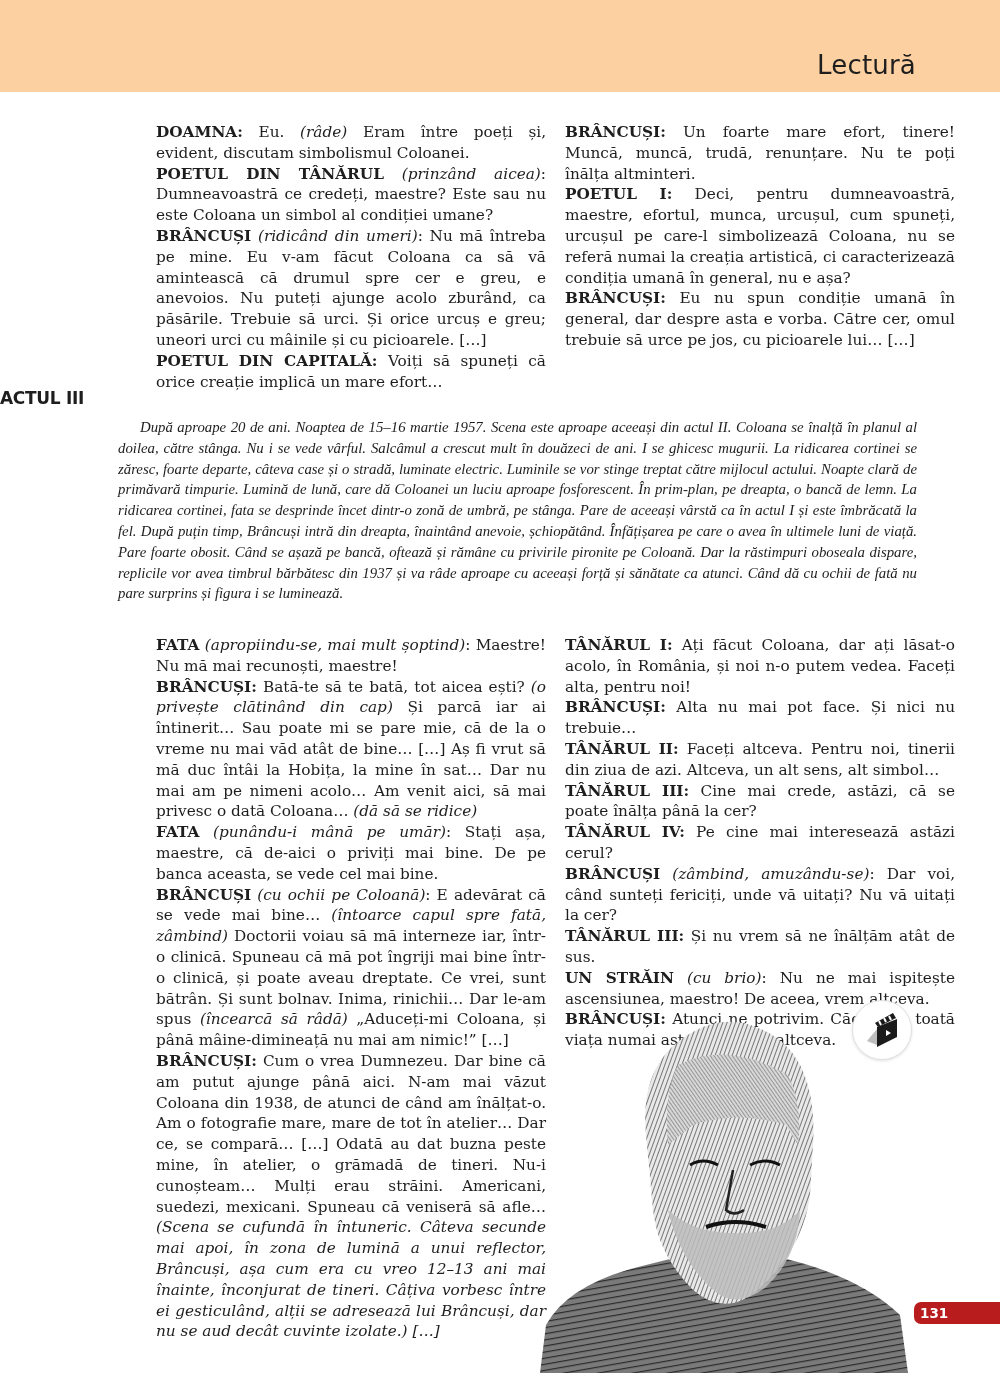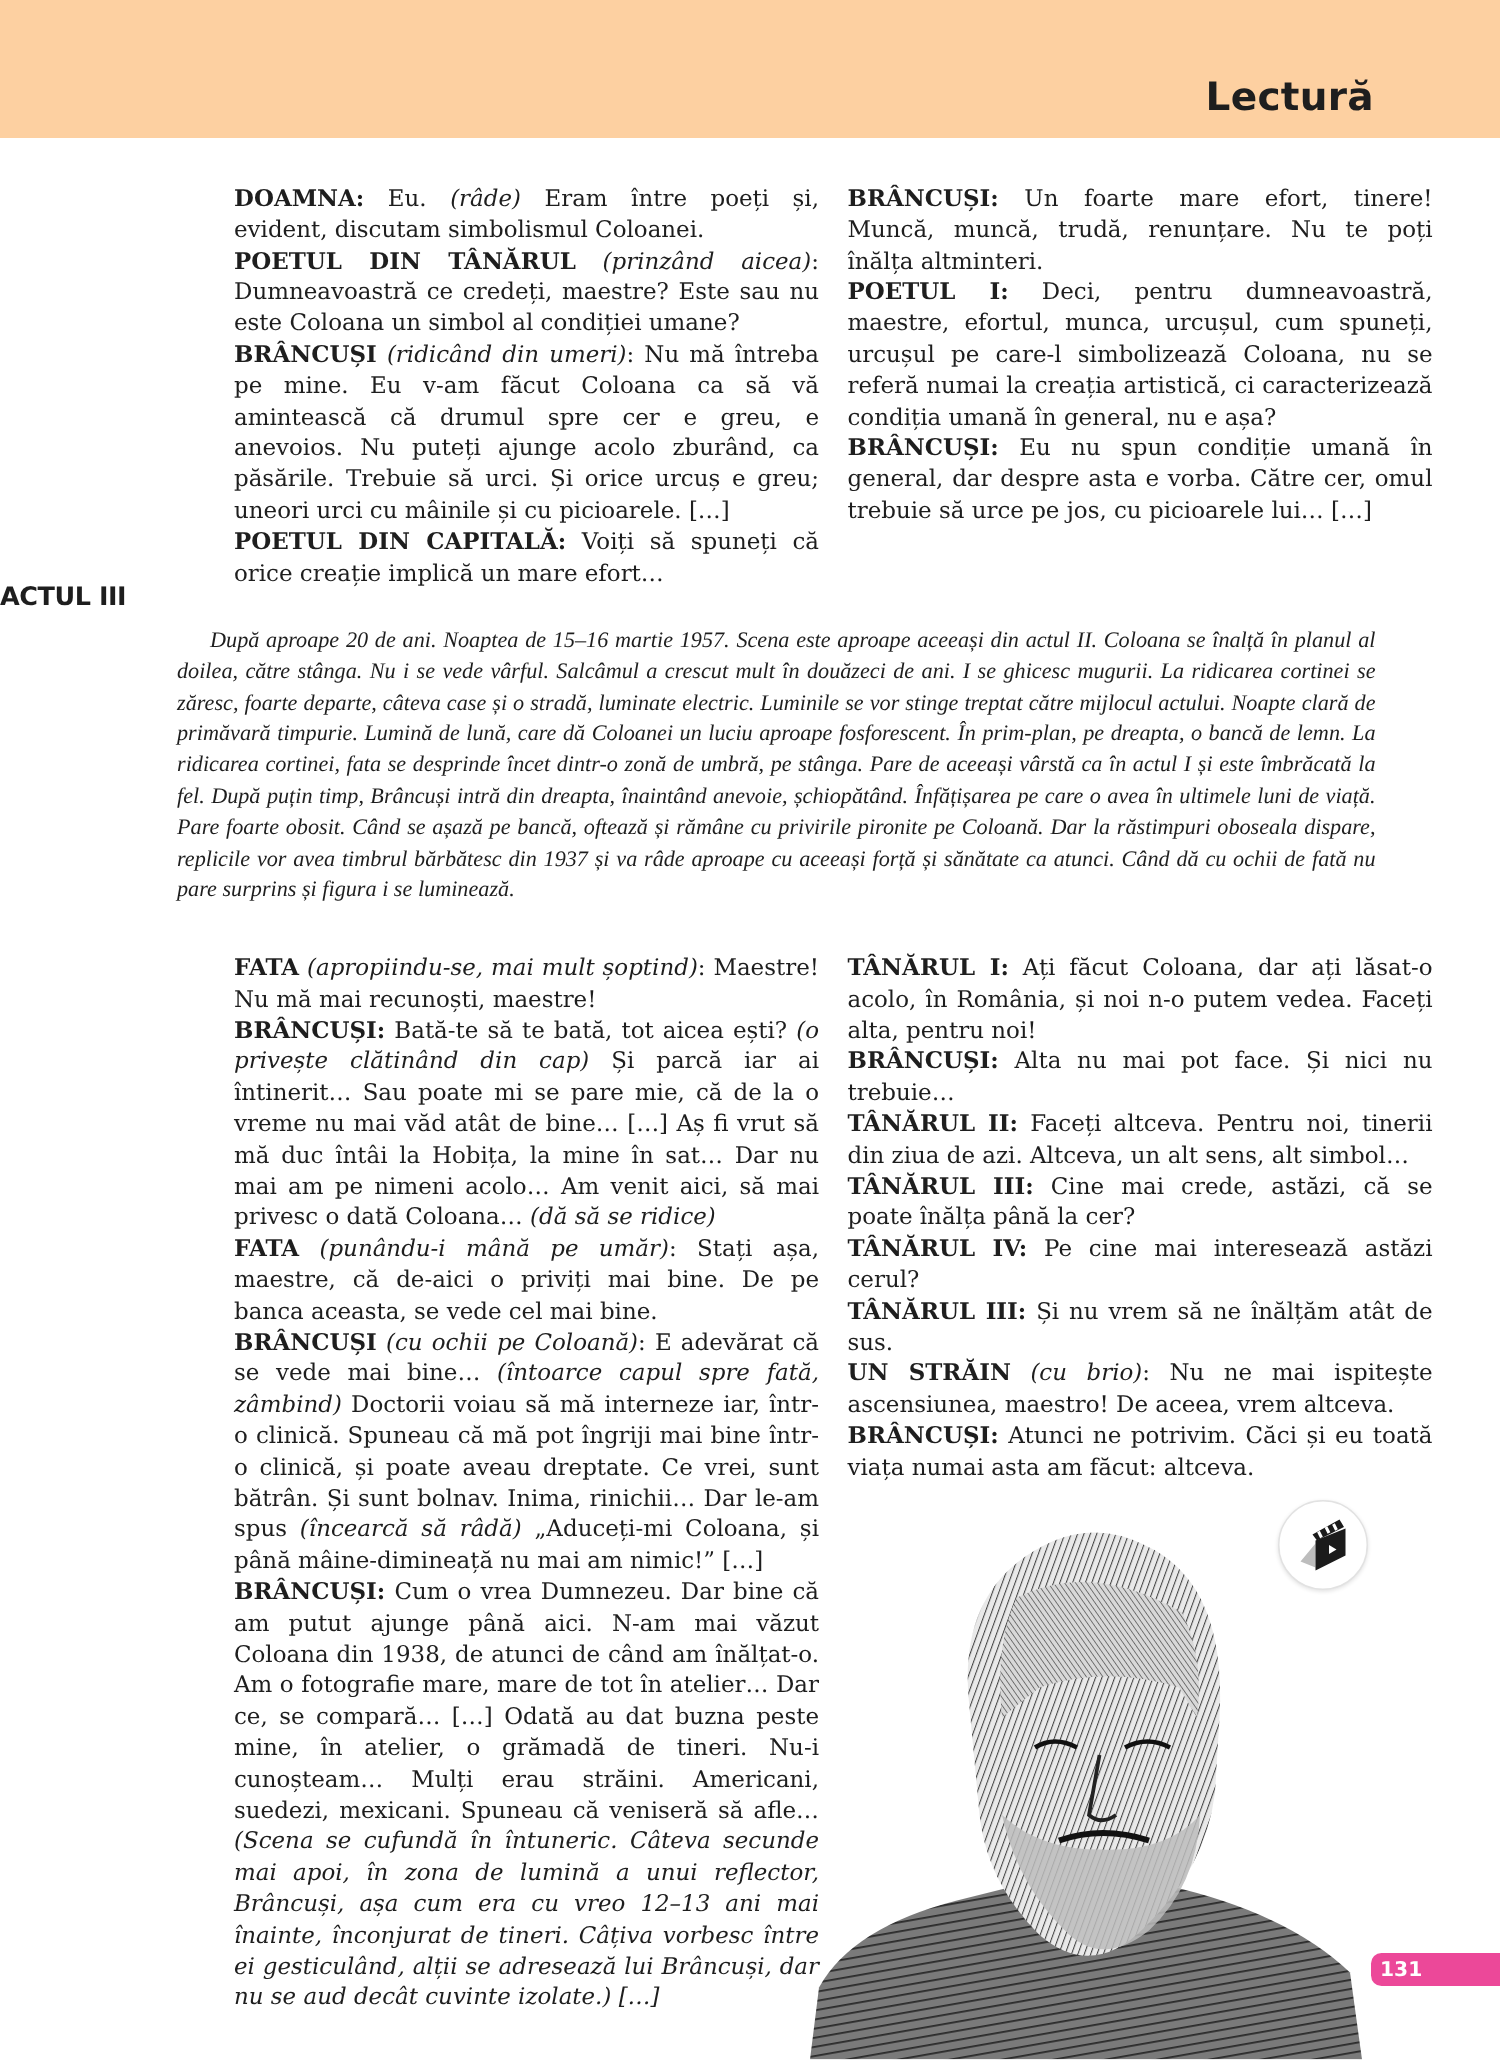--- a/index.html
+++ b/index.html
@@ -1,36 +1,36 @@
 <!DOCTYPE html>
 <html><head>
 <meta charset="utf-8">
 <style>
   html, body { margin:0; padding:0; }
   body { width:1000px; height:1373px; background:#ffffff; position:relative; overflow:hidden;
          font-family:"DejaVu Serif", "Liberation Serif", serif; color:#1e1e1e; }
-  .header { position:absolute; left:0; top:0; width:1000px; height:92px; background:#fdd0a1;font-weight:bold; }
+  .header { position:absolute; left:0; top:0; width:1000px; height:92px; background:#fdd0a1; }
   .header-title { position:absolute; right:84px; top:50px; font-family:"DejaVu Sans", "Liberation Sans", sans-serif;
                   font-size:26px; color:#1e1e1e; letter-spacing:0.2px; }
   .col { position:absolute; font-size:15.3px; line-height:20.8px; text-align:justify;margin-left:38px; }
   .col p { margin:0; }
   .sp { font-weight:bold; }
   .it { font-style:italic; }
   #col-top-left { left:118px; top:122px; width:390px; }
   #col-top-right { left:527px; top:122px; width:390px; }
   .act-title { position:absolute; left:0; width:1000px; top:388px; 
                font-family:"DejaVu Sans", "Liberation Sans", sans-serif; font-weight:bold; font-size:17px; letter-spacing:-0.3px; }
   .stage { position:absolute; left:118px; top:417px; width:799px; font-style:italic; font-size:14.8px; line-height:20.8px;
            text-align:justify; text-indent:22px; font-family:"Liberation Serif", "DejaVu Serif", serif; }
   #col-bottom-left { left:118px; top:635px; width:390px; }
   #col-bottom-right { left:527px; top:635px; width:390px; }
   .portrait { position:absolute; left:528px; top:995px; width:392px; height:378px; }
   .clap { position:absolute; left:852px; top:1000px; width:58px; height:58px; border-radius:50%;
           background:#fff; border:1.5px solid #e2e2e2; box-shadow:0 1px 3px rgba(0,0,0,0.12); }
-  .page-badge { position:absolute; left:914px; top:1302px; width:86px; height:22px; background:#ec4899;
+  .page-badge { position:absolute; left:914px; top:1302px; width:86px; height:22px; background:#b91c1c;
                 border-radius:7px 0 0 7px; color:#fff; font-family:"DejaVu Sans", "Liberation Sans", sans-serif;
                 font-weight:bold; font-size:13.5px; line-height:22px; padding-left:6px; box-sizing:border-box; }
 </style>
 </head>
 <body>
 
 <div class="header">
   <div class="header-title">Lectură</div>
 </div>
 
@@ -55,20 +55,21 @@
     <p><span class="sp">FATA</span><span> </span><span class="it">(punându-i mână pe umăr)</span><span>: Stați așa, maestre, că de-aici o priviți mai bine. De pe banca aceasta, se vede cel mai bine.</span></p>
     <p><span class="sp">BRÂNCUȘI</span><span> </span><span class="it">(cu ochii pe Coloană)</span><span>: E adevărat că se vede mai bine… </span><span class="it">(întoarce capul spre fată, zâmbind)</span><span> Doctorii voiau să mă interneze iar, într-o clinică. Spuneau că mă pot îngriji mai bine într-o clinică, și poate aveau dreptate. Ce vrei, sunt bătrân. Și sunt bolnav. Inima, rinichii… Dar le-am spus </span><span class="it">(încearcă să râdă)</span><span> „Aduceți-mi Coloana, și până mâine-dimineață nu mai am nimic!” […]</span></p>
     <p><span class="sp">BRÂNCUȘI:</span><span> Cum o vrea Dumnezeu. Dar bine că am putut ajunge până aici. N-am mai văzut Coloana din 1938, de atunci de când am înălțat-o. Am o fotografie mare, mare de tot în atelier… Dar ce, se compară… […] Odată au dat buzna peste mine, în atelier, o grămadă de tineri. Nu-i cunoșteam… Mulți erau străini. Americani, suedezi, mexicani. Spuneau că veniseră să afle… </span><span class="it">(Scena se cufundă în întuneric. Câteva secunde mai apoi, în zona de lumină a unui reflector, Brâncuși, așa cum era cu vreo 12–13 ani mai înainte, înconjurat de tineri. Câțiva vorbesc între ei gesticulând, alții se adresează lui Brâncuși, dar nu se aud decât cuvinte izolate.) […]</span></p>
   </div>
 <div class="col" id="col-bottom-right">
     <p><span class="sp">TÂNĂRUL I:</span><span> Ați făcut Coloana, dar ați lăsat-o acolo, în România, și noi n-o putem vedea. Faceți alta, pentru noi!</span></p>
     <p><span class="sp">BRÂNCUȘI:</span><span> Alta nu mai pot face. Și nici nu trebuie…</span></p>
     <p><span class="sp">TÂNĂRUL II:</span><span> Faceți altceva. Pentru noi, tinerii din ziua de azi. Altceva, un alt sens, alt simbol…</span></p>
     <p><span class="sp">TÂNĂRUL III:</span><span> Cine mai crede, astăzi, că se poate înălța până la cer?</span></p>
     <p><span class="sp">TÂNĂRUL IV:</span><span> Pe cine mai interesează astăzi cerul?</span></p>
+    <p><span class="sp">BRÂNCUȘI</span><span> </span><span class="it">(zâmbind, amuzându-se)</span><span>: Dar voi, când sunteți fericiți, unde vă uitați? Nu vă uitați la cer?</span></p>
     <p><span class="sp">TÂNĂRUL III:</span><span> Și nu vrem să ne înălțăm atât de sus.</span></p>
     <p><span class="sp">UN STRĂIN</span><span> </span><span class="it">(cu brio)</span><span>: Nu ne mai ispitește ascensiunea, maestro! De aceea, vrem altceva.</span></p>
     <p><span class="sp">BRÂNCUȘI:</span><span> Atunci ne potrivim. Căci și eu toată viața numai asta am făcut: altceva.</span></p>
   </div>
 
 <svg class="portrait" viewBox="0 0 392 378">
   <defs>
     <pattern id="hatch" width="4" height="4" patternUnits="userSpaceOnUse" patternTransform="rotate(20)">
       <rect width="4" height="4" fill="#e9e9e9"></rect>
       <line x1="0" y1="0" x2="0" y2="4" stroke="#444" stroke-width="1.4"></line>

